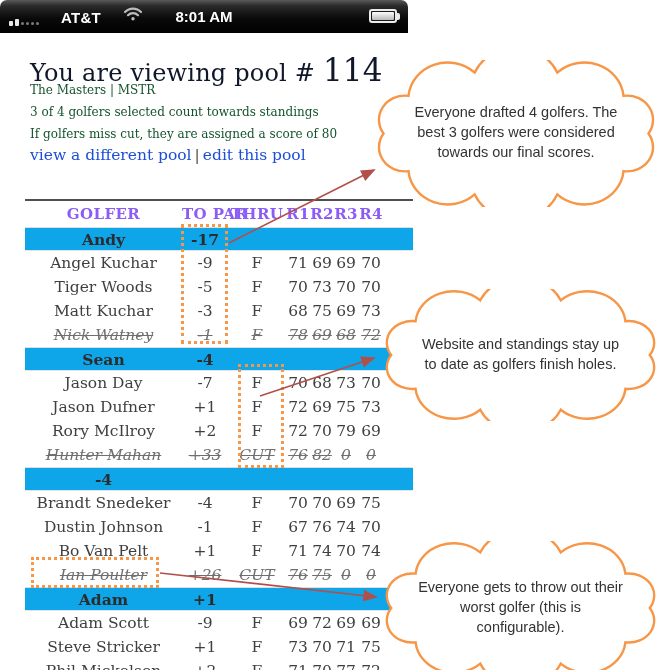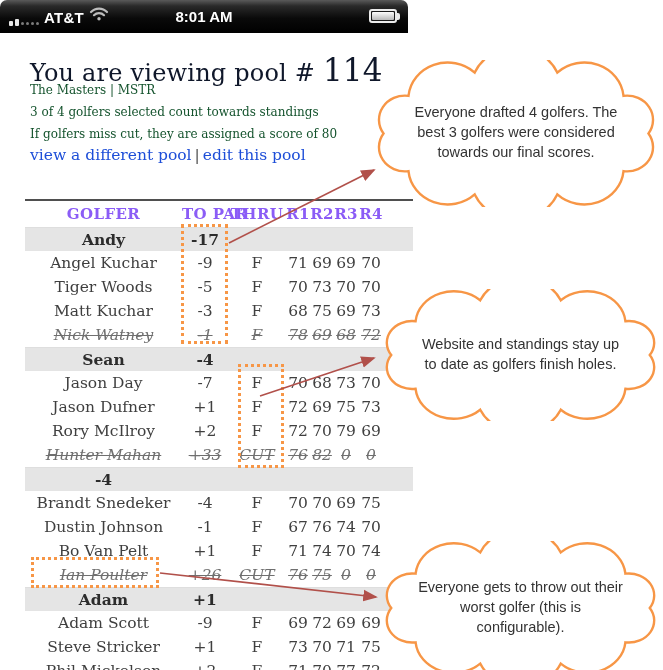--- a/index.html
+++ b/index.html
@@ -10,21 +10,21 @@
   }
 
   
   .statusbar {
     position:absolute; left:0; top:0; width:408px; height:33px;
     background:linear-gradient(180deg,#5a5a5a 0%,#2a2a2a 18%,#0a0a0a 55%,#000 100%);
     border-radius:7px 7px 0 0;
     display:flex; align-items:center;
     font-family:"Liberation Sans", sans-serif; color:#fff;
   }
-  .sb-left { display:flex; align-items:flex-end; gap:5px; margin-left:9px; }
+  .sb-left { display:flex; align-items:flex-end; gap:22px; margin-left:9px; }
   .sig { display:flex; align-items:flex-end; gap:2px; }
   .sig .bar { width:4px; background:#e8e8e8; border-radius:1px; }
   .sig .b1 { height:5px; } .sig .b2 { height:7px; }
   .sig .dot { width:3px; height:3px; border-radius:50%; background:#7c7c7c; margin-bottom:1px; }
   .carrier { font-size:15px; font-weight:bold; letter-spacing:.3px; line-height:1; margin-bottom:1px; }
   .wifi { margin-bottom:1px; }
   .sb-time {
     position:absolute; left:0; width:408px; text-align:center;
     font-size:15px; font-weight:bold;
   }
@@ -42,21 +42,21 @@
   .links-row .sep { color:#4a4a4a; padding:0 3px; }
 
   
   .table-wrap { position:absolute; left:25px; top:199px; width:388px; border-top:2px solid #4f4f4f; }
   .trow {
     display:grid; grid-template-columns:157px 46px 58px 24px 24px 24px 26px;
     height:24px; align-items:center; text-align:center;
     font-size:15.5px; white-space:nowrap;
   }
   .trow.thead { height:26px; font-weight:bold; color:#8b5cf6; letter-spacing:.4px; font-size:15px; }
-  .trow.group { background:#e5e5e5; font-weight:bold; color:#2c2c2c; border-top:1px solid #dedede; border-bottom:1px solid #e4e4e4; }
+  .trow.group { background:#0ea5e9; font-weight:bold; color:#2c2c2c; border-top:1px solid #dedede; border-bottom:1px solid #e4e4e4; }
   .trow.cut { color:#6f6f6f; font-style:italic; text-decoration:line-through; }
 
   
   .dotbox { position:absolute; border:3px dotted #f79646; pointer-events:none; }
   .dotbox.topar  { left:181px; top:224px; width:47px;  height:120px; }
   .dotbox.thru   { left:238px; top:364px; width:46px;  height:104px; }
   .dotbox.poulter{ left:31px;  top:557px; width:128px; height:31px;  }
 
   
   .arrows { position:absolute; left:0; top:0; width:663px; height:670px; pointer-events:none; }

